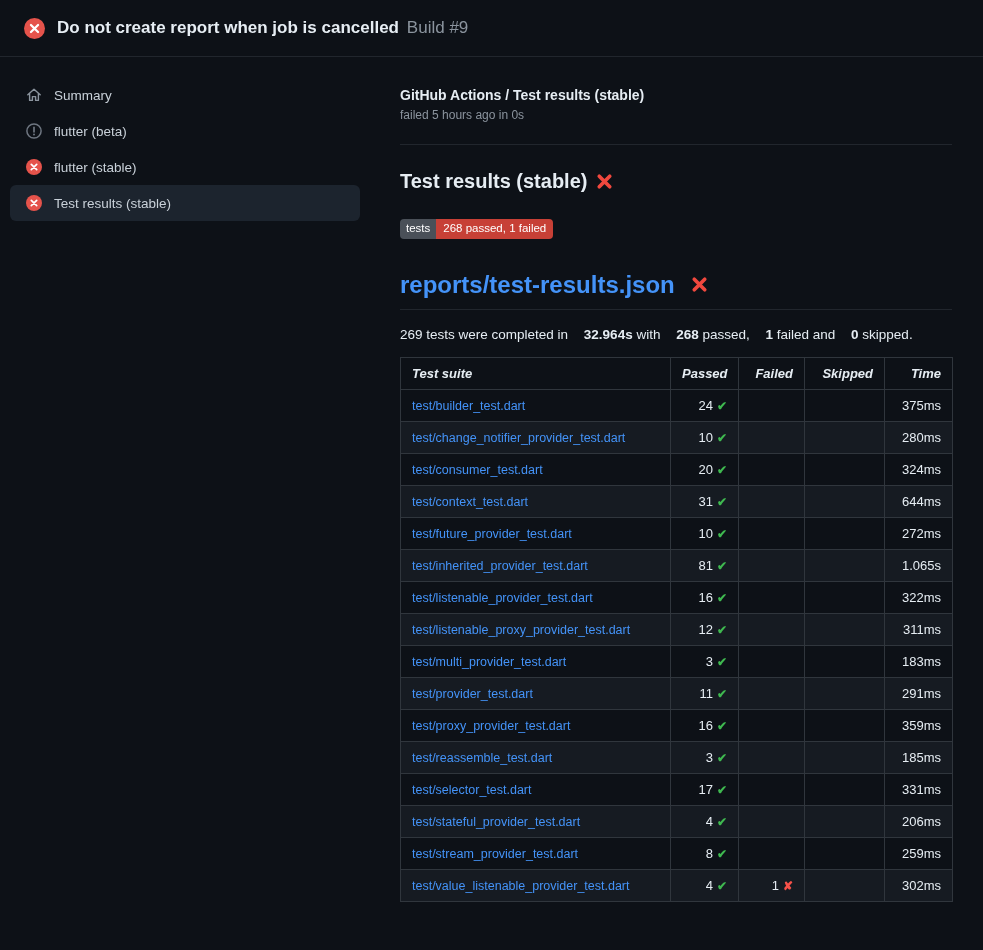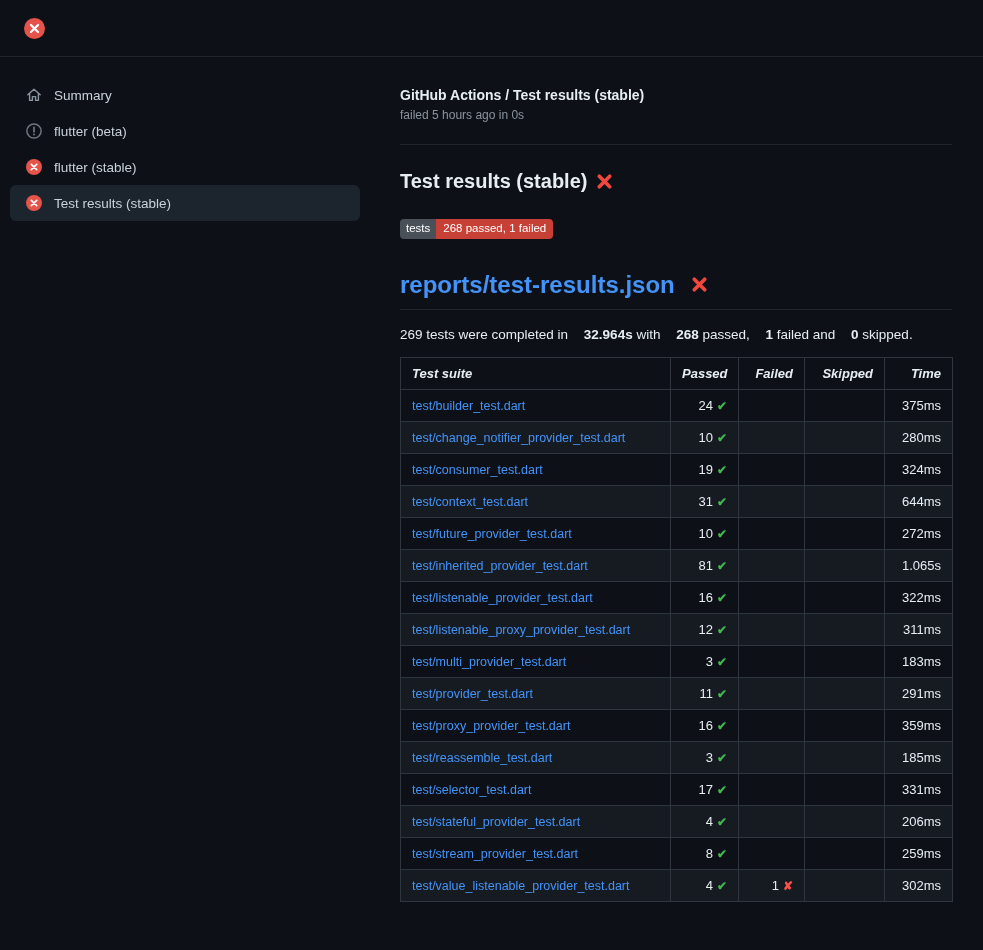--- a/index.html
+++ b/index.html
@@ -88,20 +88,24 @@
 
 <div class="page">
 
   <div class="build-header">
     <span class="status-ic" style="width:21px;height:21px;flex-basis:21px;">
       <svg viewBox="0 0 16 16" width="21" height="21">
         <circle cx="8" cy="8" r="8" fill="#e5534b"></circle>
         <path d="M5.3 5.3 L10.7 10.7 M10.7 5.3 L5.3 10.7" stroke="#ffffff" stroke-width="1.7" stroke-linecap="round"></path>
       </svg>
     </span>
+    <div>
+      <span class="title">Do not create report when job is cancelled</span>
+      <span class="build">Build #9</span>
+    </div>
   </div>
 
   <div class="layout">
 
     <aside class="sidebar">
       <div class="side-item">
         <span class="status-ic">
           <svg viewBox="0 0 16 16" width="16" height="16">
             <path d="M1.8 7.8 L8 2.2 L14.2 7.8 M3.6 6.6 V13.4 H6.4 V9.6 H9.6 V13.4 H12.4 V6.6" fill="none" stroke="#8b949e" stroke-width="1.4" stroke-linejoin="round" stroke-linecap="round"></path>
           </svg>
@@ -200,21 +204,21 @@
   </tr>
             <tr>
     <td><a href="#" class="suite">test/change_notifier_provider_test.dart</a></td>
     <td class="num"><span class="val">10</span><span class="mark-pass">✔</span></td>
     <td class="num"><span class="val"></span></td>
     <td class="num"><span class="val"></span></td>
     <td class="num">280ms</td>
   </tr>
             <tr>
     <td><a href="#" class="suite">test/consumer_test.dart</a></td>
-    <td class="num"><span class="val">19</span><span class="mark-pass">✔</span></td>
+    <td class="num"><span class="val">20</span><span class="mark-pass">✔</span></td>
     <td class="num"><span class="val"></span></td>
     <td class="num"><span class="val"></span></td>
     <td class="num">324ms</td>
   </tr>
             <tr>
     <td><a href="#" class="suite">test/context_test.dart</a></td>
     <td class="num"><span class="val">31</span><span class="mark-pass">✔</span></td>
     <td class="num"><span class="val"></span></td>
     <td class="num"><span class="val"></span></td>
     <td class="num">644ms</td>

